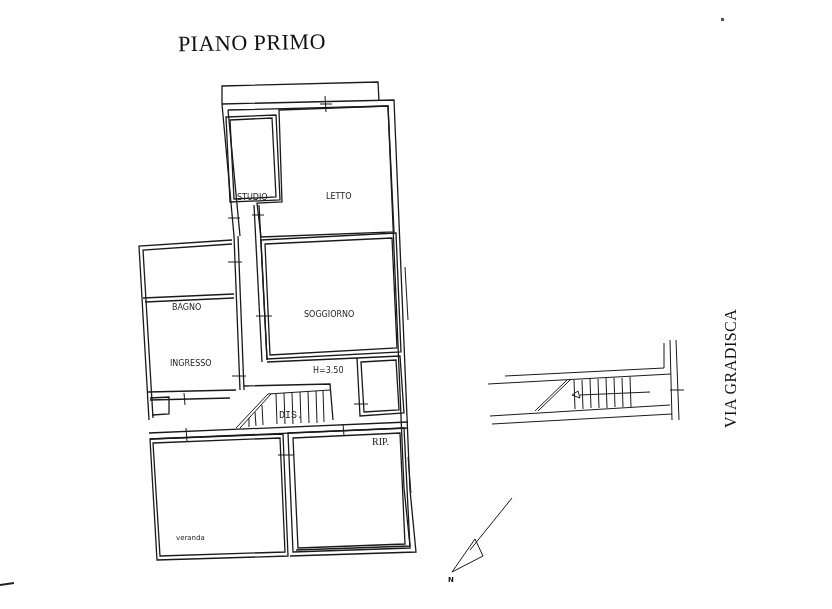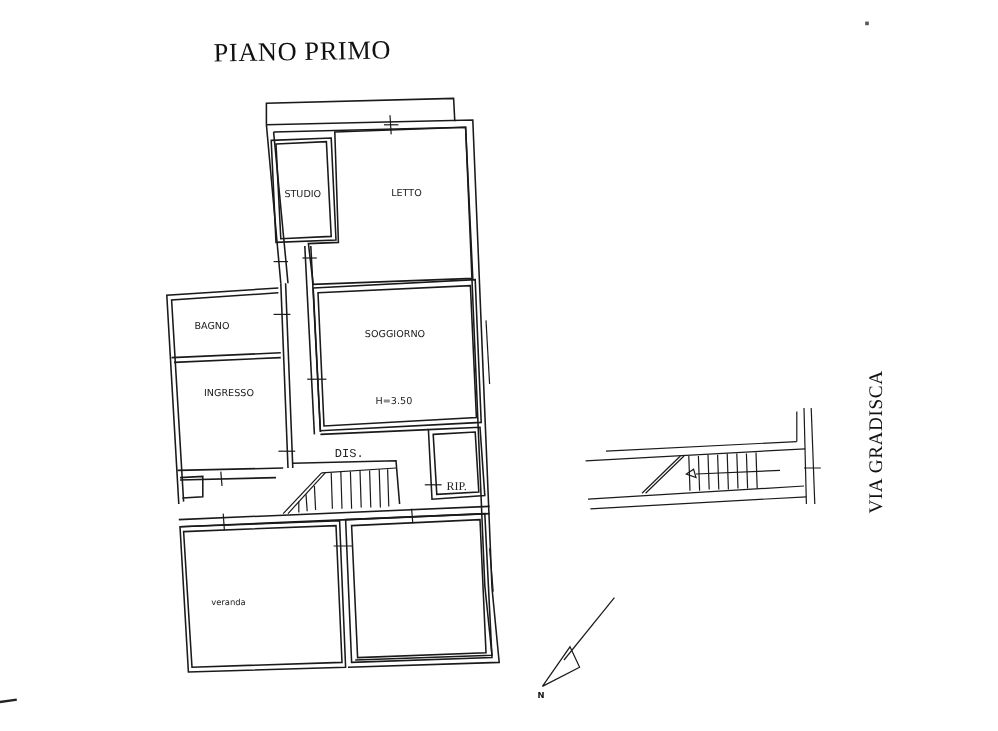--- a/index.html
+++ b/index.html
@@ -1,21 +1,21 @@
 <!DOCTYPE html>
 <html><head>
 <meta charset="utf-8">
 <style>
   html, body { margin:0; padding:0; background:#fff; }
   body { width:832px; height:609px; position:relative; overflow:hidden; font-family:"DejaVu Serif", serif; }
   .title { position:absolute; left:178px; top:30px; font-family:"Liberation Serif", serif; font-size:22px; color:#111; letter-spacing:0.5px; transform:rotate(-1deg); }
   .street { position:absolute; left:700px; top:320px; width:60px; height:110px; }
   .street span { position:absolute; left:0; top:0; font-family:"Liberation Serif", serif; font-size:16px; color:#111; transform-origin:0 0; transform:translate(22px,108px) rotate(-90deg); white-space:nowrap; letter-spacing:0.5px;}
   svg { position:absolute; left:0; top:0; }
-  .lbl { position:absolute; font-family:"DejaVu Sans", sans-serif; font-size:8px; color:#222; white-space:nowrap; }
+  .lbl { position:absolute; font-family:"DejaVu Sans", sans-serif; font-size:8px; color:#222; white-space:nowrap;margin-top:36px; }
   .lbl.serif { font-family:"Liberation Serif", serif; font-size:10px; }
   .north { position:absolute; left:448px; top:576px; font-family:"DejaVu Sans", sans-serif; font-size:7px; font-weight:bold; color:#111; }
 </style>
 </head>
 <body>
 
 <div class="title">PIANO PRIMO</div>
 
 <svg width="832" height="609" viewBox="0 0 832 609">
   <g fill="none" stroke="#1a1a1a" stroke-width="1.3">
@@ -126,21 +126,21 @@
       <polyline points="452,572 483,556 475,539 452,572"></polyline>
     </g>
   </g>
 
   <rect x="721" y="18" width="3" height="3" fill="#555"></rect>
   <line x1="0" y1="585" x2="14" y2="583" stroke="#222" stroke-width="2"></line>
 </svg>
 
 <span class="lbl" style="left:237px;top:157px;">STUDIO</span>
 <span class="lbl" style="left:326px;top:156px;">LETTO</span>
-<span class="lbl" style="left:162px;top:267px;">BAGNO</span>
+<span class="lbl" style="left:172px;top:267px;">BAGNO</span>
 <span class="lbl" style="left:304px;top:274px;">SOGGIORNO</span>
 <span class="lbl" style="left:313px;top:330px;">H=3.50</span>
 <span class="lbl" style="left:170px;top:323px;text-align:center;">INGRESSO</span>
 <span class="lbl serif" style="left:279px;top:374px;font-family:Liberation Mono, monospace;">DIS.</span>
 <span class="lbl serif" style="left:372px;top:400px;">RIP.</span>
 <span class="lbl" style="left:176px;top:498px;font-size:7px;">veranda</span>
 
 <div class="street">
   <span>VIA GRADISCA</span>
 </div>

